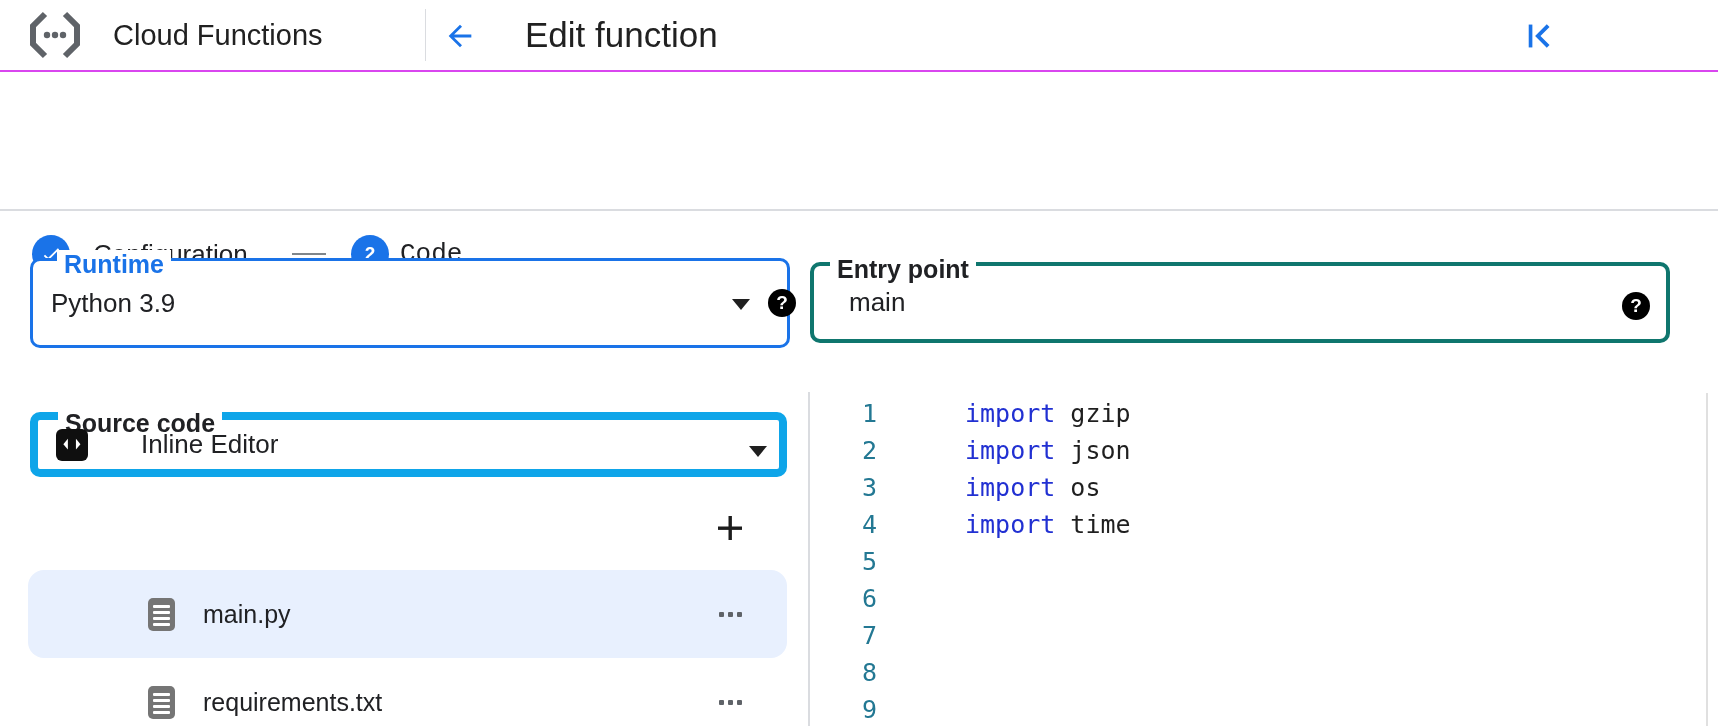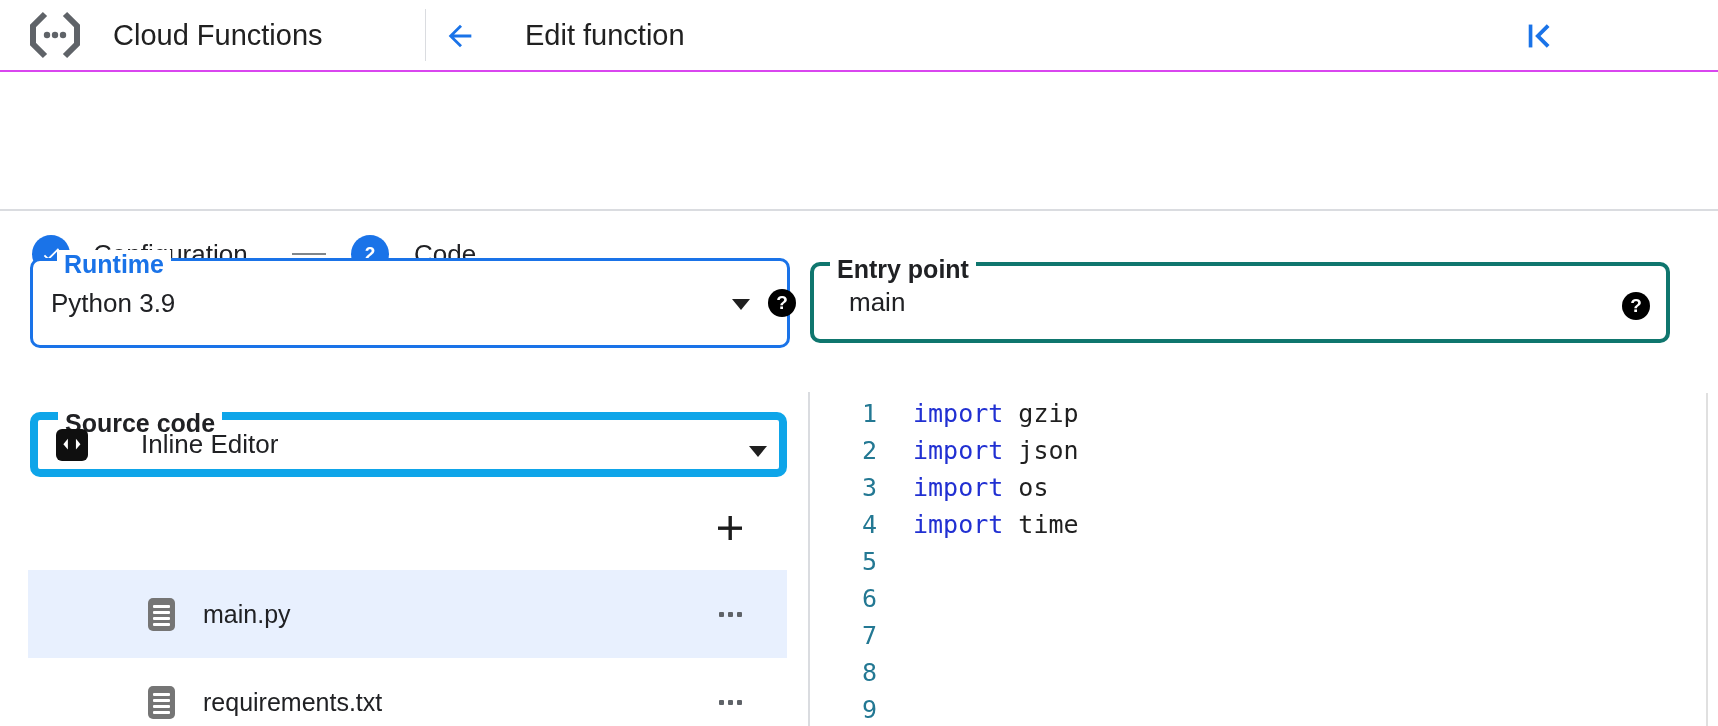--- a/index.html
+++ b/index.html
@@ -9,34 +9,34 @@
   
   .header{position:absolute;left:0;top:0;width:1718px;height:70px;background:#fff;
           border-bottom:2px solid #d946ef;padding-left:34px;}
   .logo{position:absolute;left:28px;top:11px;width:54px;height:48px;}
   .product-title{position:absolute;left:113px;top:0;height:70px;display:flex;align-items:center;
                  font-size:29px;color:#212121;}
   .header-vdiv{position:absolute;left:425px;top:9px;width:1px;height:52px;background:#dadce0;}
   .back-btn{position:absolute;left:442px;top:18px;width:36px;height:36px;cursor:pointer;
             display:flex;align-items:center;justify-content:center;}
   .page-title{position:absolute;left:525px;top:0;height:70px;display:flex;align-items:center;
-              font-size:29px;color:#212121;}
+              font-size:35px;color:#212121;}
   .collapse-btn{position:absolute;left:1521px;top:18px;width:36px;height:36px;cursor:pointer;
                 display:flex;align-items:center;justify-content:center;}
 
   
   .stepper{position:absolute;left:0;top:108px;width:1718px;height:76px;}
   .step-circle{position:absolute;width:38px;height:38px;border-radius:50%;background:var(--accent,#1a73e8);
                display:flex;align-items:center;justify-content:center;top:127px;}
   .step-circle.c1{left:32px;}
   .step-circle.c2{left:351px;}
   .step-num{color:#fff;font-size:19px;font-weight:700;}
   .step-label{position:absolute;top:127px;height:38px;display:flex;align-items:center;font-size:26px;color:#202124;}
   .step-label.l1{left:93px;}
-  .step-label.l2{left:414px;}
+  .step-label.l2{left:400px;font-family:Liberation Mono, monospace;}
   .step-connector{position:absolute;left:292px;top:145px;width:34px;height:2px;background:#80868b;}
 
   .section-divider{position:absolute;left:0;top:209px;width:1718px;height:2px;background:#dadce0;}
 
   
   .field{position:absolute;background:#fff;border-radius:10px;box-sizing:border-box;}
   .field-label{position:absolute;top:-11px;background:#fff;padding:0 7px;font-size:25px;font-weight:700;
                color:#202124;white-space:nowrap;}
   .field-value{position:absolute;left:0;top:0;right:0;bottom:0;display:flex;align-items:center;font-size:26px;color:#202124;}
 
@@ -54,35 +54,35 @@
   .caret{width:0;height:0;border-left:9px solid transparent;border-right:9px solid transparent;
          border-top:11px solid #1f1f1f;position:absolute;}
   .help{position:absolute;width:28px;height:28px;border-radius:50%;background:#000;color:#fff;
         display:flex;align-items:center;justify-content:center;font-size:19px;font-weight:700;cursor:pointer;}
 
   .code-badge{position:absolute;left:18px;top:50%;transform:translateY(-50%);width:32px;height:32px;
               border-radius:6px;background:#0f0f0f;display:flex;align-items:center;justify-content:center;}
 
   
   .add-file-btn{position:absolute;left:714px;top:512px;width:32px;height:32px;cursor:pointer;}
-  .file-row{position:absolute;left:28px;width:759px;height:88px;display:flex;align-items:center;cursor:pointer;}
+  .file-row{position:absolute;left:28px;width:759px;height:88px;display:flex;align-items:center;cursor:pointer;border-radius:16px;}
   .file-row.selected{background:var(--selected-row,#e8f0fe);}
   .file-icon{margin-left:120px;width:27px;height:33px;border-radius:5px;background:#757575;position:relative;flex:none;}
   .file-icon i{position:absolute;left:5px;width:17px;height:3px;background:#fff;border-radius:1px;}
   .file-name{margin-left:28px;font-size:25px;color:#202124;}
   .row-menu{margin-left:auto;margin-right:45px;display:flex;gap:4px;cursor:pointer;}
   .row-menu i{width:5px;height:5px;border-radius:1px;background:#5f6368;}
 
   
   .editor-divider{position:absolute;left:808px;top:392px;width:2px;height:334px;background:#dadce0;}
   .editor-right-edge{position:absolute;left:1706px;top:393px;width:2px;height:333px;background:#e0e0e0;}
   .code-line{position:absolute;left:810px;width:890px;height:37px;display:flex;align-items:center;
              font-family:"DejaVu Sans Mono","Liberation Mono",monospace;font-size:25px;}
   .gutter-num{width:67px;text-align:right;color:var(--line-number,#237893);flex:none;}
-  .code-text{margin-left:36px;white-space:pre;color:#1f1f1f;}
+  .code-text{margin-left:88px;white-space:pre;color:#1f1f1f;}
   .code-text .kw{color:var(--keyword,#2130d2);}
 </style>
 </head>
 <body>
 
 <div class="app">
 
   <div class="header">
     <svg class="logo" viewBox="0 0 54 48">
       <polyline points="17,3 5,15 5,33 17,45" fill="none" stroke="#5f6368" stroke-width="6"></polyline>

